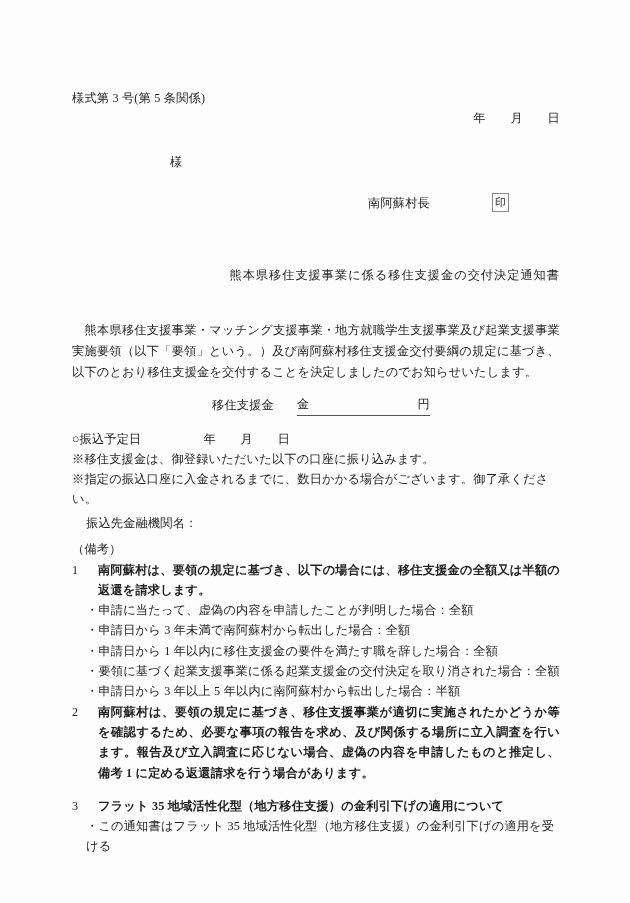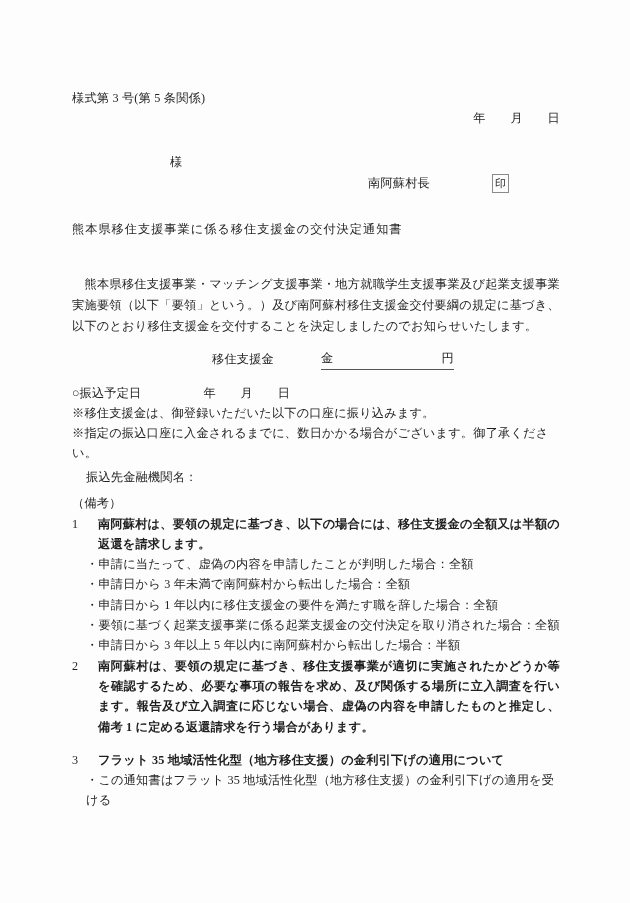--- a/index.html
+++ b/index.html
@@ -16,34 +16,34 @@
     font-family: "Liberation Serif", "DejaVu Serif", serif;
     font-size: 12.2px;
     letter-spacing: 0.2px;
     line-height: 20px;
   }
   .content { padding: 88px 70px 0 72px; }
 
   .form-number { line-height: 20px; }
   .date-line { text-align: right; line-height: 20px; }
   .addressee-line { margin-top: 24px; padding-left: 98px; line-height: 20px; }
-  .issuer-line { margin-top: 1px; padding-left: 296px; line-height: 20px; display: flex; align-items: center; }
+  .issuer-line { margin-top: 21px; padding-left: 296px; line-height: 20px; display: flex; }
   .seal-box {
     display: inline-flex; align-items: center; justify-content: center;
     margin-left: 62px;
     width: 15px; height: 17px;
     border: 1px solid #8a8a8a;
     font-size: 11px; line-height: 1; letter-spacing: 0;
     color: #2a2a2a;
   }
-  .doc-title { margin-top: 26px; text-align: left; letter-spacing: 1px; line-height: 20px; }
+  .doc-title { margin-top: 52px; text-align: right; letter-spacing: 1px; line-height: 20px; }
 
   .intro { margin-top: 36px; line-height: 21px; text-align: justify; font-family: Liberation Mono, monospace; }
 
-  .amount-line { margin-top: 10px; display: flex; align-items: flex-end; padding-left: 140px; line-height: 21px; gap: 24px; }
+  .amount-line { margin-top: 10px; display: flex; align-items: flex-end; padding-left: 140px; line-height: 21px; }
   .amount-fill {
     display: inline-flex; justify-content: space-between;
     width: 133px; margin-left: 23px;
     border-bottom: 1px solid #555;
   }
 
   .transfer-date { margin-top: 13px; line-height: 20px; }
   .note { line-height: 20px; }
 
   .bank-fields { margin-top: 4px; }

